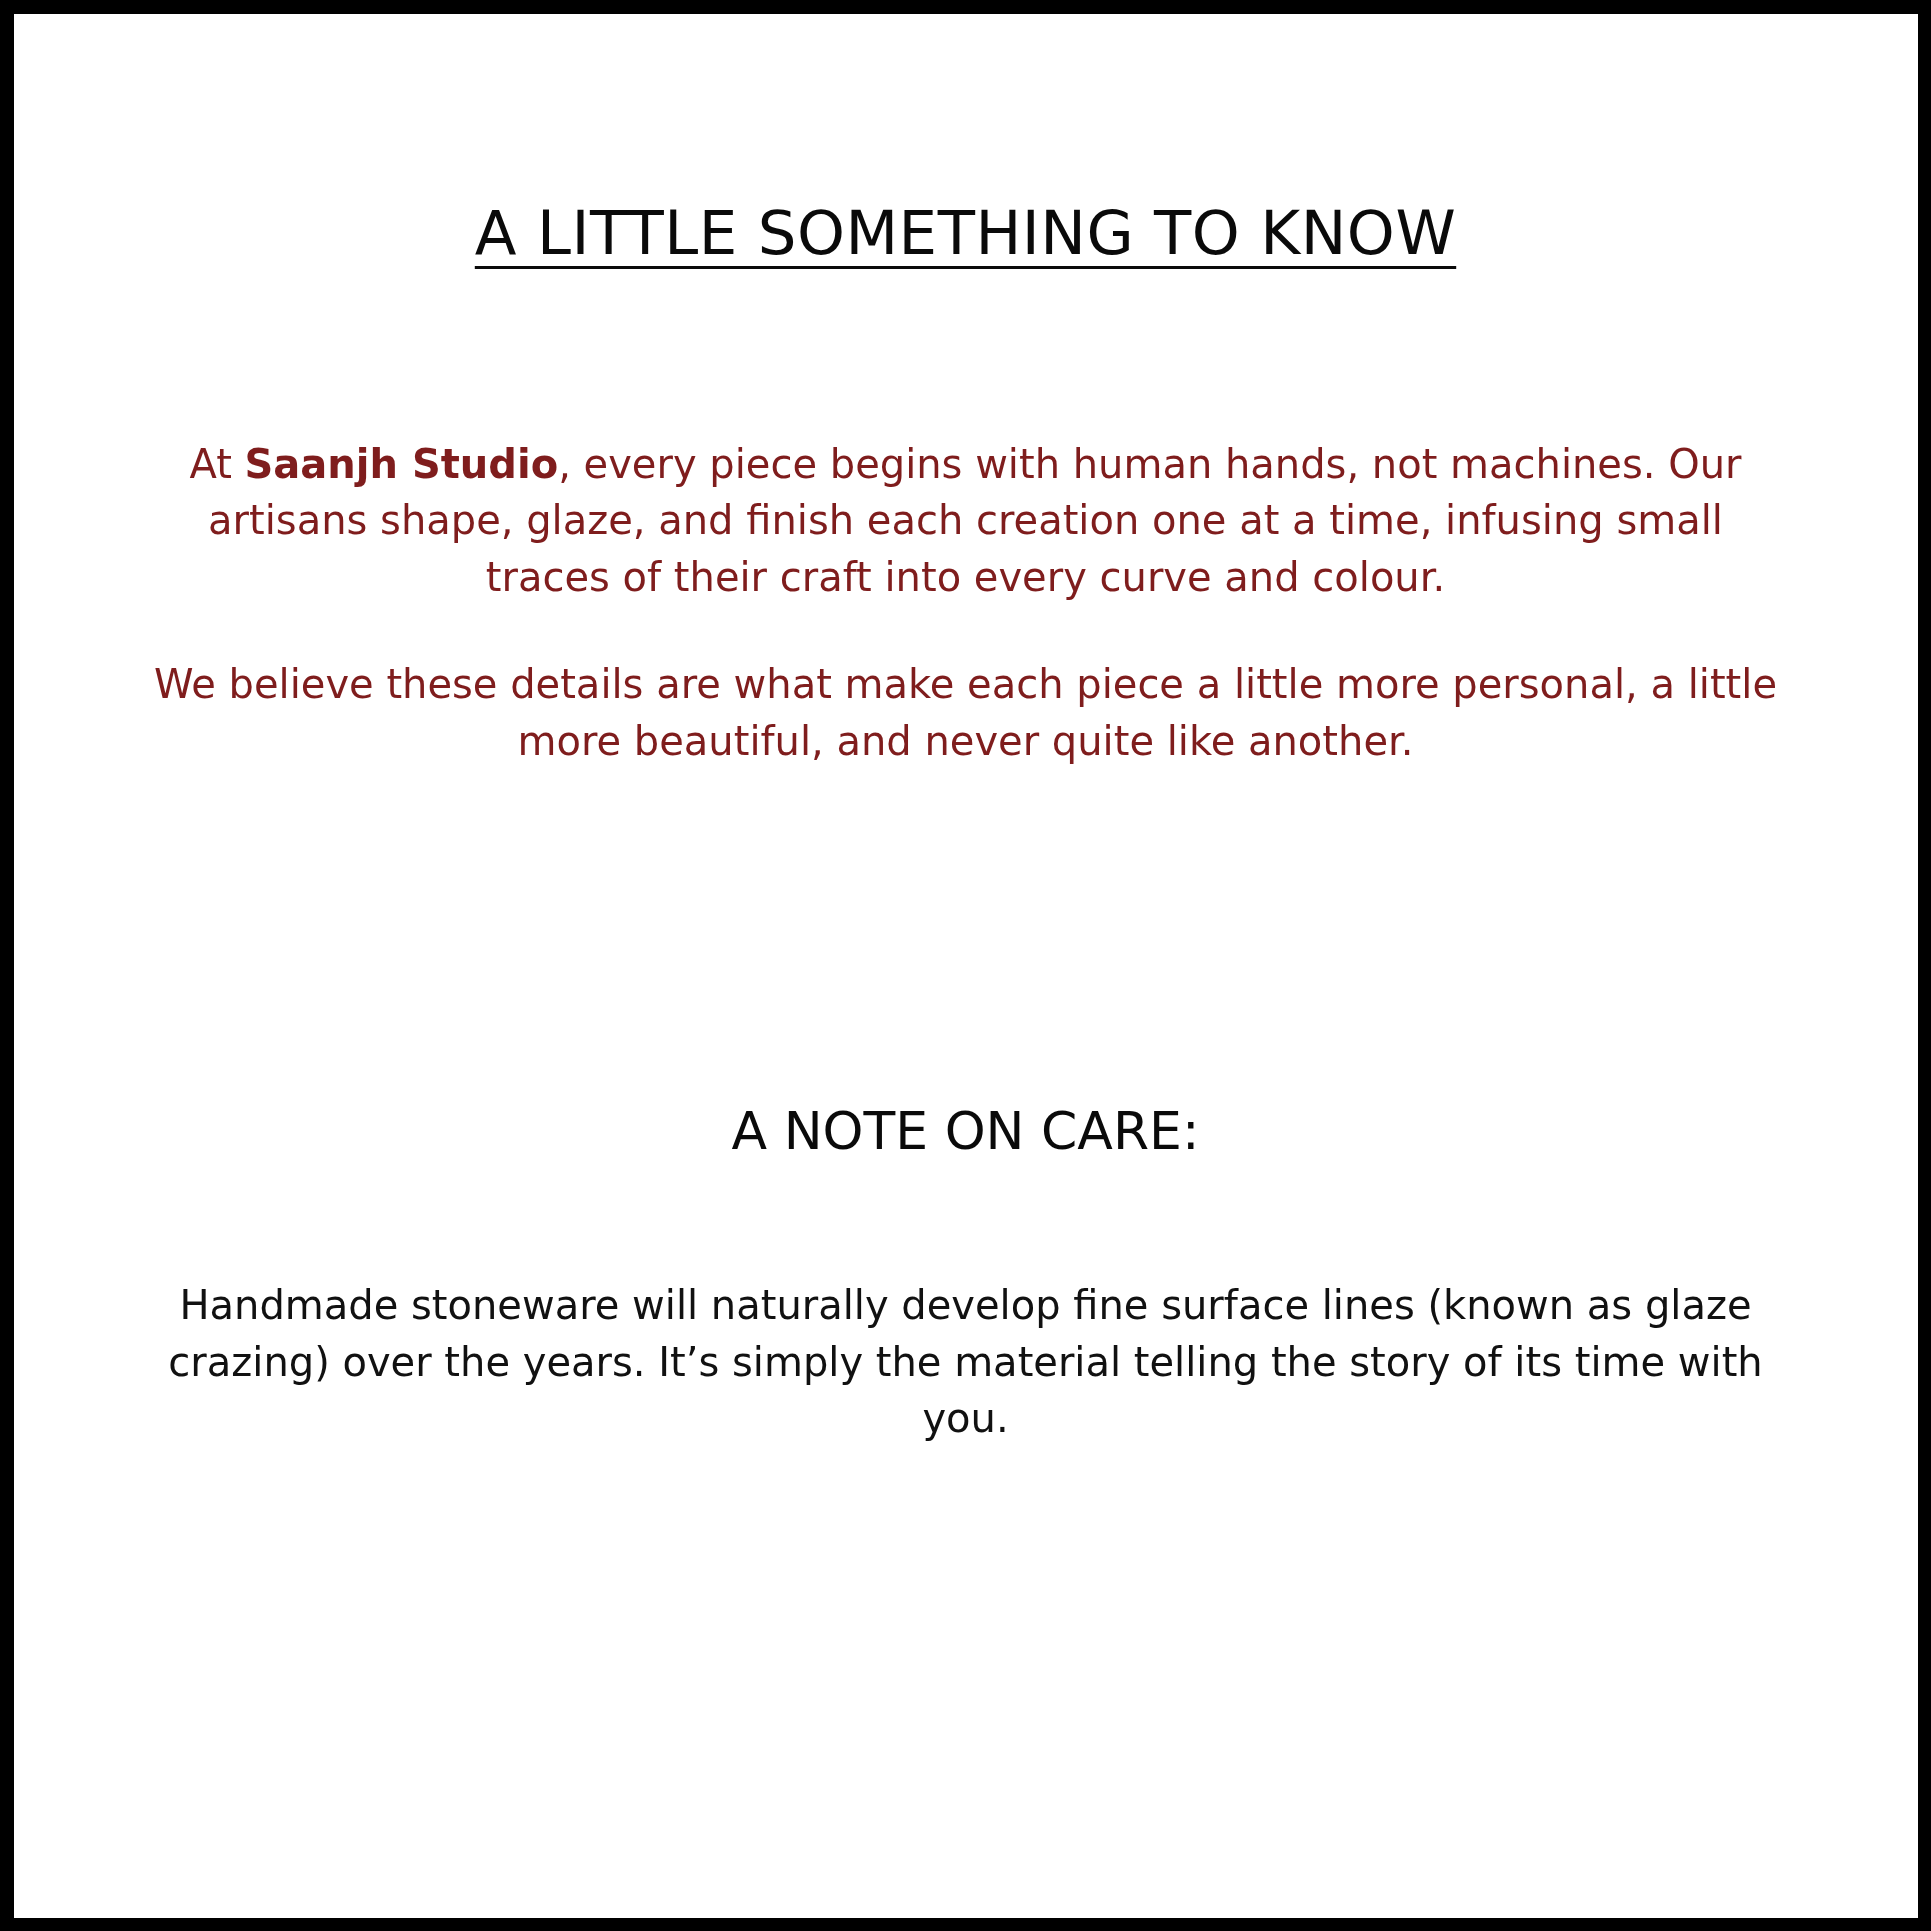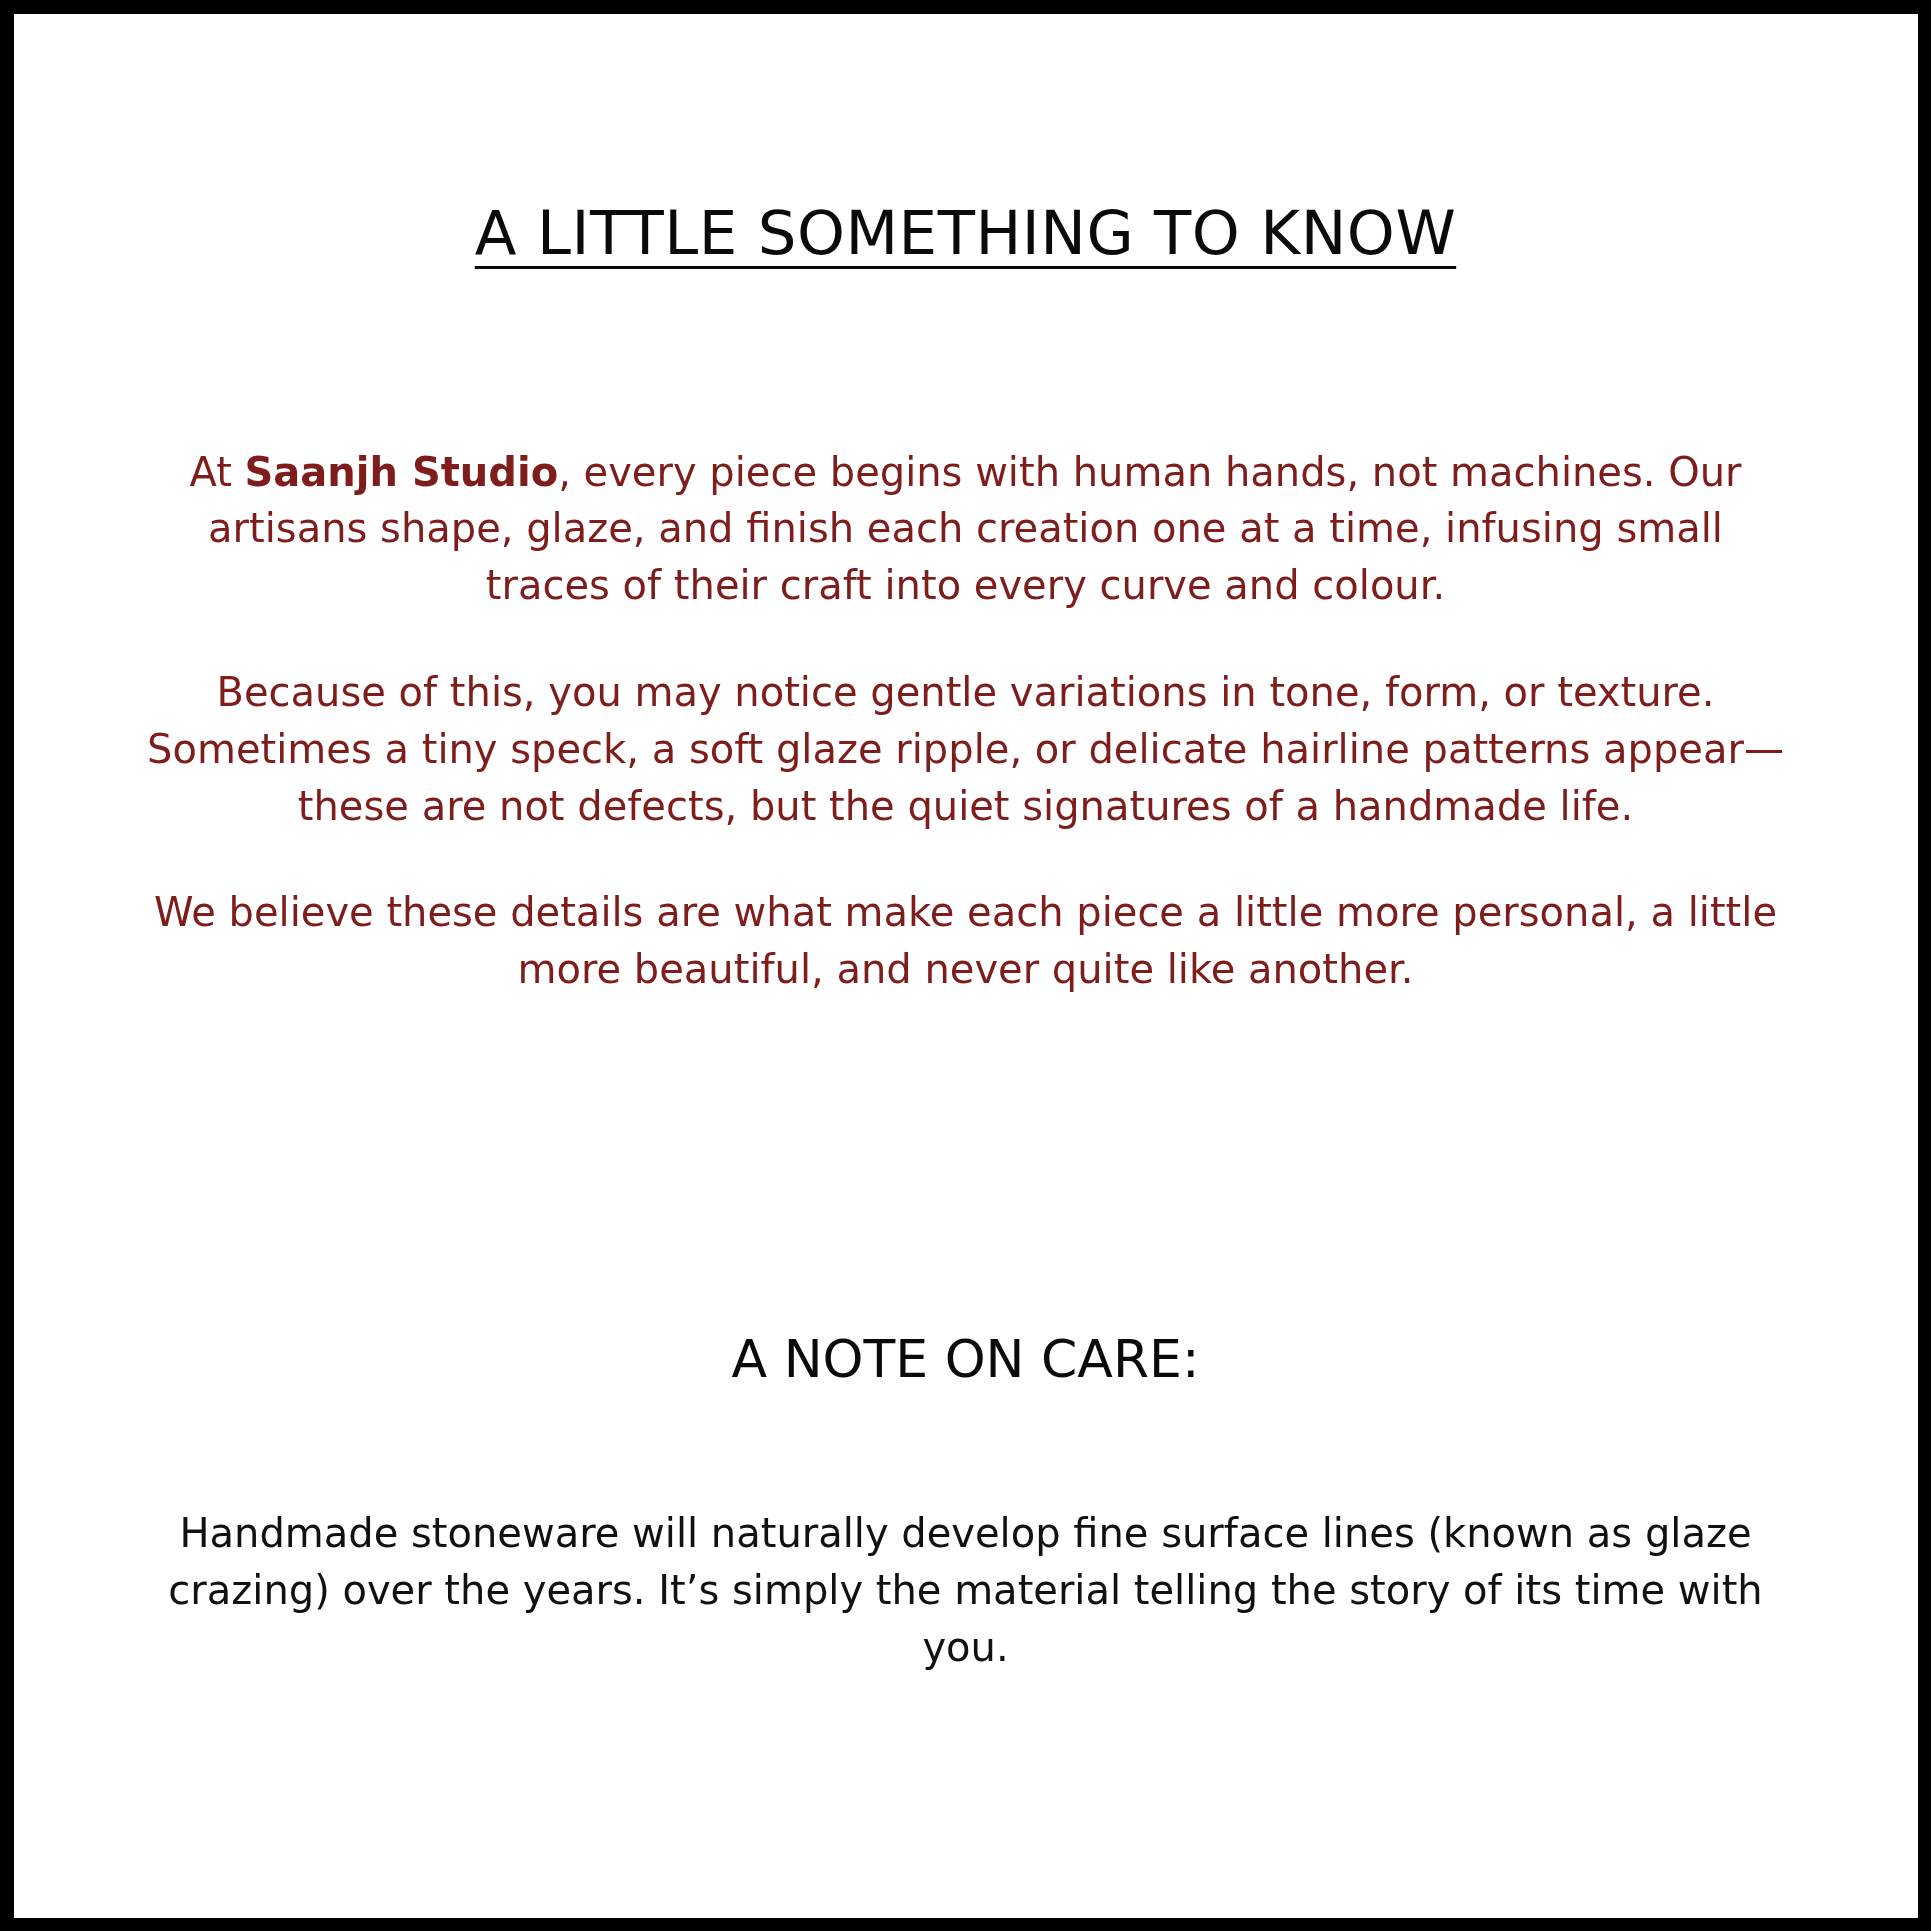--- a/index.html
+++ b/index.html
@@ -25,21 +25,21 @@
   .content {
     width: 100%;
     height: 100%;
     display: flex;
     flex-direction: column;
     align-items: center;
     box-sizing: border-box;
     padding: 0 145px;
   }
   .main-title {
-    margin: 8px;
+    margin: 0;
     padding: 0;
     font-weight: 400;
     font-size: 61px;
     letter-spacing: 0.5px;
     color: #0a0a0a;
     text-decoration: underline;
     text-underline-offset: 11.6px;
     text-decoration-thickness: 2.9px;
     margin-top: 185px;
     text-align: center;
@@ -88,21 +88,20 @@
 
 <div class="card">
   <div class="content">
 
     <h1 class="main-title">A LITTLE SOMETHING TO KNOW</h1>
 
     <div class="body-block">
 
       <p class="para"><span>At </span><b>Saanjh Studio</b><span>, every piece begins with human hands, not machines. Our artisans shape, glaze, and finish each creation one at a time, infusing small traces of their craft into every curve and colour.</span></p>
 
-      <p class="para">Because of this, you may notice gentle variations in tone, form, or texture. Sometimes a tiny speck, a soft glaze ripple, or delicate hairline patterns appear—these are not defects, but the quiet signatures of a handmade life.</p>
 
       <p class="para">We believe these details are what make each piece a little more personal, a little more beautiful, and never quite like another.</p>
 
     </div>
 
     <h2 class="care-title">A NOTE ON CARE:</h2>
 
     <p class="care-body">Handmade stoneware will naturally develop fine surface lines (known as glaze crazing) over the years. It’s simply the material telling the story of its time with you.</p>
 
   </div>

